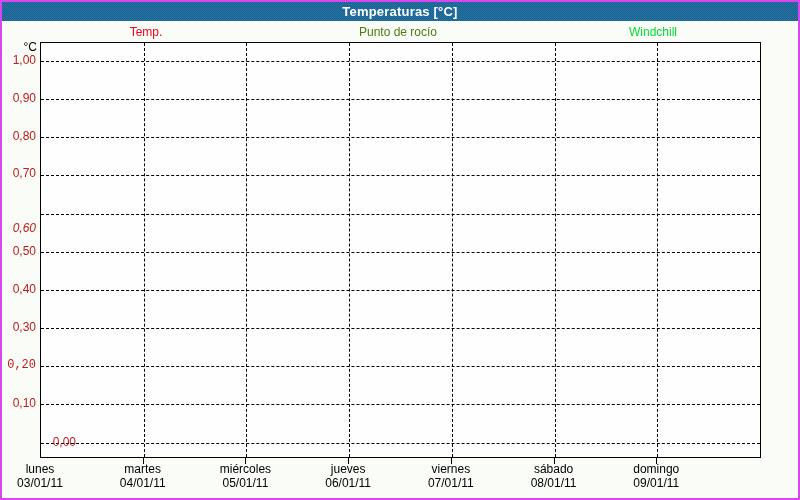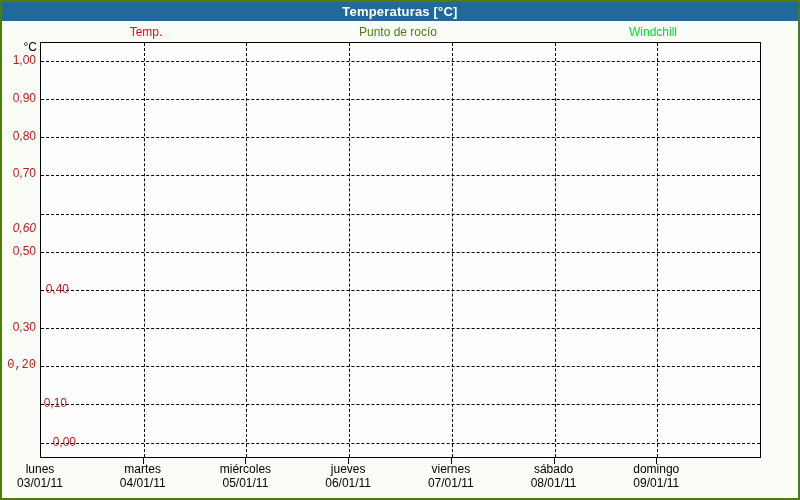--- a/index.html
+++ b/index.html
@@ -1,20 +1,20 @@
 <!DOCTYPE html>
 <html><head>
 <meta charset="utf-8">
 <style>
   html,body{margin:0;padding:0;background:#fff;}
   .window{
     position:relative;
     width:800px;height:500px;
     box-sizing:border-box;
-    border:2px solid #4d7c0f;
+    border:2px solid #d946ef;
     background:#fafcf8;
     font-family:"Liberation Sans", sans-serif;
     overflow:hidden;
   }
   .titlebar{
     position:absolute;left:0;top:0;right:0;height:19px;
     background:repeating-conic-gradient(#2a76a3 0% 25%, #175f90 0% 50%);
     background-size:2px 2px;
     color:#ffffff;
     font-size:13px;font-weight:bold;
@@ -84,24 +84,24 @@
         <div class="vgrid" style="left: 514px;"></div>
         <div class="vgrid" style="left: 616px;"></div>
       </div>
     <div id="yaxis">
         <div class="ytick" style="top: 53px;">1,00</div>
         <div class="ytick" style="top: 91.15px;">0,90</div>
         <div class="ytick" style="top: 129.3px;">0,80</div>
         <div class="ytick" style="top: 166px;">0,70</div>
         <div class="ytick" style="top: 221px; font-style: italic;">0,60</div>
         <div class="ytick" style="top: 243.75px;">0,50</div>
-        <div class="ytick" style="top: 281.9px; padding-left: 33px;">0,40</div>
+        <div class="ytick" style="top: 281.9px;">0,40</div>
         <div class="ytick" style="top: 320.05px;">0,30</div>
         <div class="ytick" style="top: 358.2px; font-family: Liberation Mono, monospace;">0,20</div>
-        <div class="ytick" style="top: 396.35px; padding-left: 31px;">0,10</div>
+        <div class="ytick" style="top: 396.35px;">0,10</div>
         <div class="ytick" style="top: 434.5px; margin-left: 40px;">0,00</div>
       </div>
     <div id="xaxis">
         <div class="xlabel" style="left: 40px;">
           <div class="">lunes</div>
           <div class="">03/01/11</div>
         </div>
         <div class="xlabel" style="left: 142.714px;">
           <div class="">martes</div>
           <div class="">04/01/11</div>

